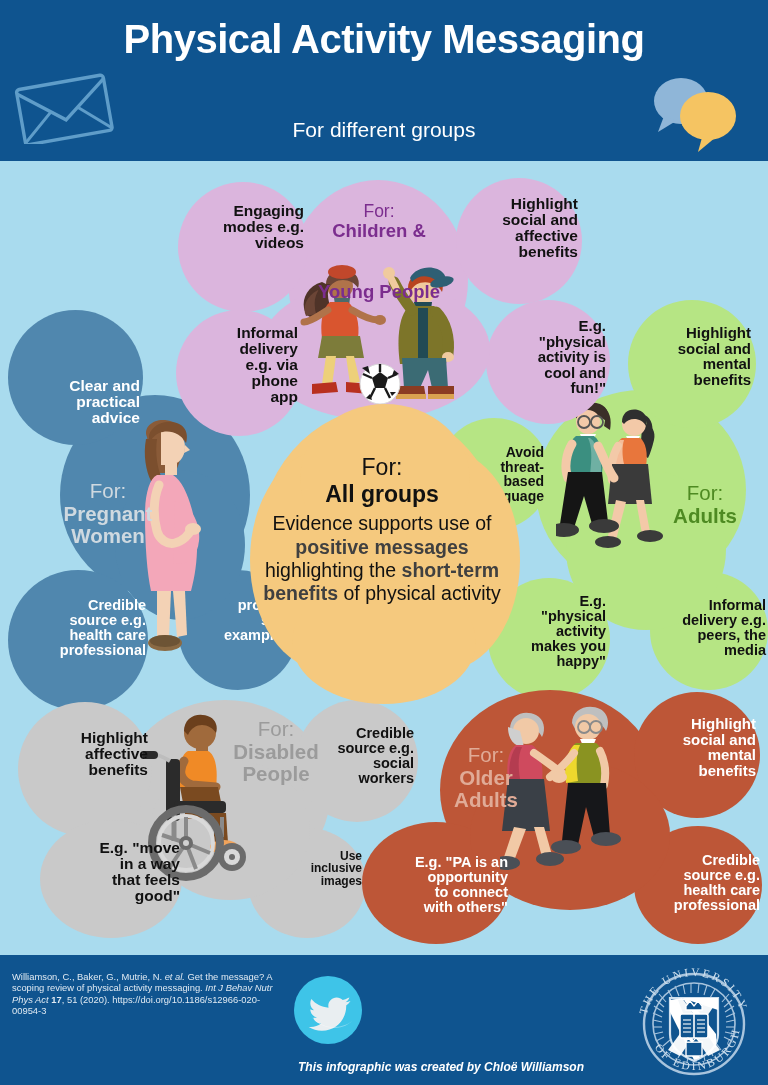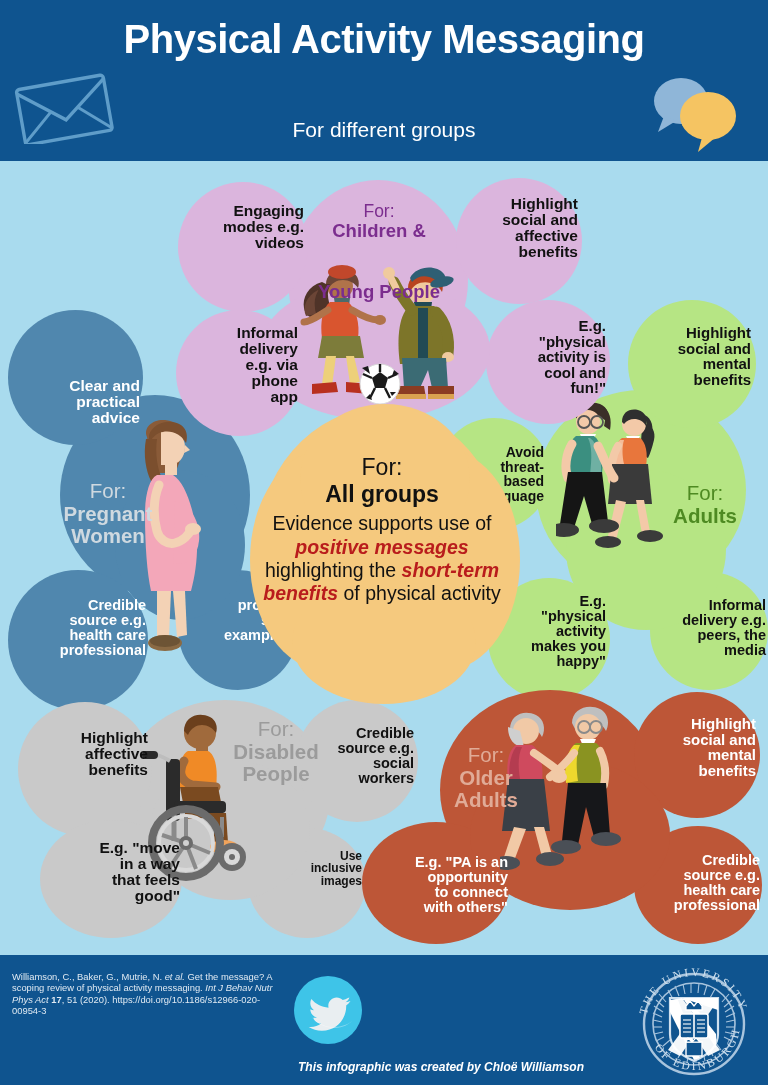--- a/index.html
+++ b/index.html
@@ -74,21 +74,21 @@
   
   .grp-title { position:absolute; text-align:center; line-height:1.10; }
   .grp-title .for { display:block; font-weight:normal; }
   .grp-title .who { display:block; font-weight:bold; }
 
   
   .center-text { position:absolute; text-align:center; color:#111111; }
   .center-for { font-size:23px; font-weight:normal; line-height:1.12; display:block; }
   .center-who { font-size:23px; font-weight:bold; line-height:1.15; display:block; }
   .center-body { font-size:19.5px; font-weight:normal; line-height:1.20; display:block; margin-top:5px; }
-  .hl { color:#b91c1c; font-weight:bold;font-style:italic; }
+  .hl { color:#404040; font-weight:bold; }
 
   svg { display:block; }
 </style>
 </head>
 <body>
 
 <div id="poster">
 
   <div class="cluster">
     <div class="blob" style="left:60px;top:395px;width:190px;height:200px;background:#5087ae;"></div>

